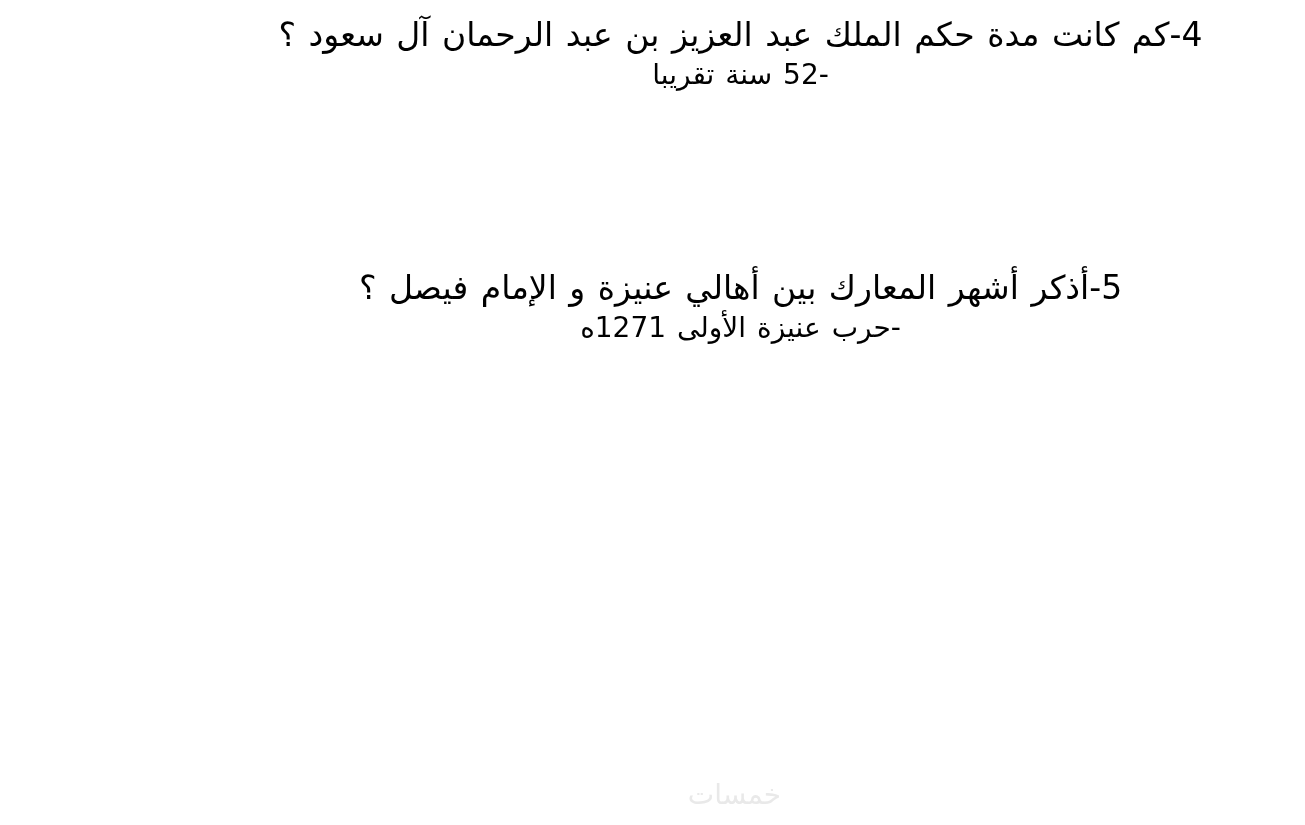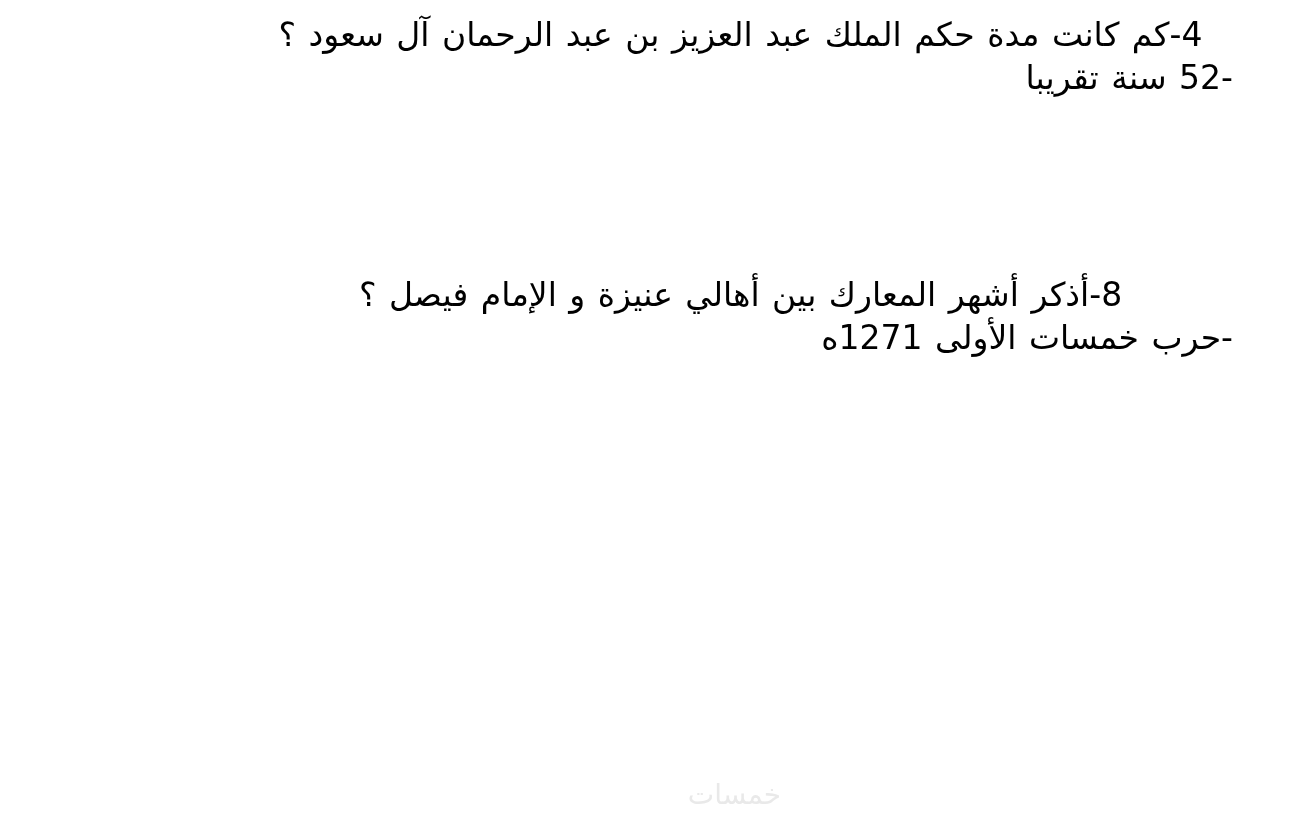--- a/index.html
+++ b/index.html
@@ -33,22 +33,22 @@
     white-space: pre-wrap;
     letter-spacing: 0px;
     word-spacing: 2px;
   }
   .q-line {
     text-align: center;
     font-size: 33px;
     line-height: 1.30;
   }
   .a-line {
-    text-align: right;
-    font-size: 33px;
+    text-align: center;
+    font-size: 28px;
     line-height: 1.30;
   }
   .block-1 { margin-top: 4px; }
   .gap-lg { height: 96px; }
   .gap-md { height: 78px; }
   .answer-tight { line-height: 1.26; }
   .watermark {
     position: absolute;
     bottom: 14px;
     left: 0;
@@ -72,19 +72,19 @@
     <div class="line q-line">4-كم كانت مدة حكم الملك عبد العزيز بن عبد الرحمان آل سعود ؟</div>
     <div class="line a-line">-52 سنة تقريبا</div>
   </div>
 
   <div class="gap-lg"></div>
 
 
   <div class="gap-md"></div>
 
   <div class="qa-block">
-    <div class="line q-line">8-أذكر أشهر المعارك بين أهالي عنيزة و الإمام فيصل ؟</div>
-    <div class="line a-line">-حرب خمسات الأولى 1271ه</div>
+    <div class="line q-line">5-أذكر أشهر المعارك بين أهالي عنيزة و الإمام فيصل ؟</div>
+    <div class="line a-line">-حرب عنيزة الأولى 1271ه</div>
   </div>
 
   <div class="watermark"><span class="wm-inner">خمسات</span></div>
 
 </div>
 
 </body></html>

